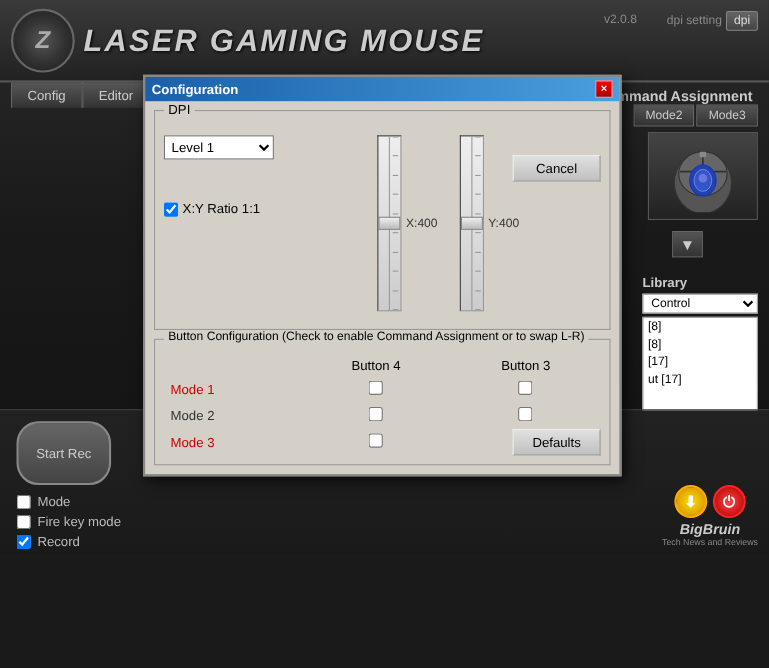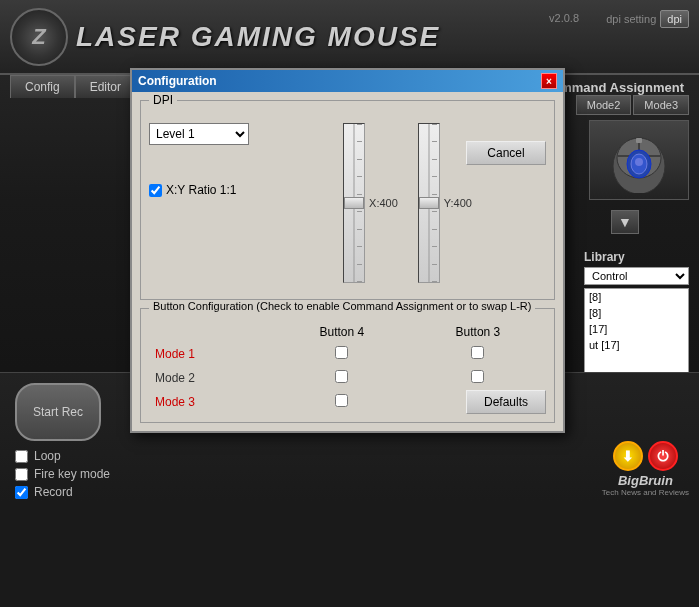--- a/index.html
+++ b/index.html
@@ -651,21 +651,21 @@
 
   <div class="import-export-area">
     <button class="ie-btn">Import</button>
     <button class="ie-btn">Export</button>
   </div>
 
   <div class="bottom-area">
     <button class="start-rec-btn">Start Rec</button>
     <div class="checkbox-row">
       <input type="checkbox" style="">
-      <span>Loop</span>
+      <span>Mode</span>
     </div>
     <div class="checkbox-row">
       <input type="checkbox" style="">
       <span>Fire key mode</span>
     </div>
     <div class="checkbox-row">
       <input type="checkbox" checked="" style="">
       <span>Record</span>
     </div>
   </div>

